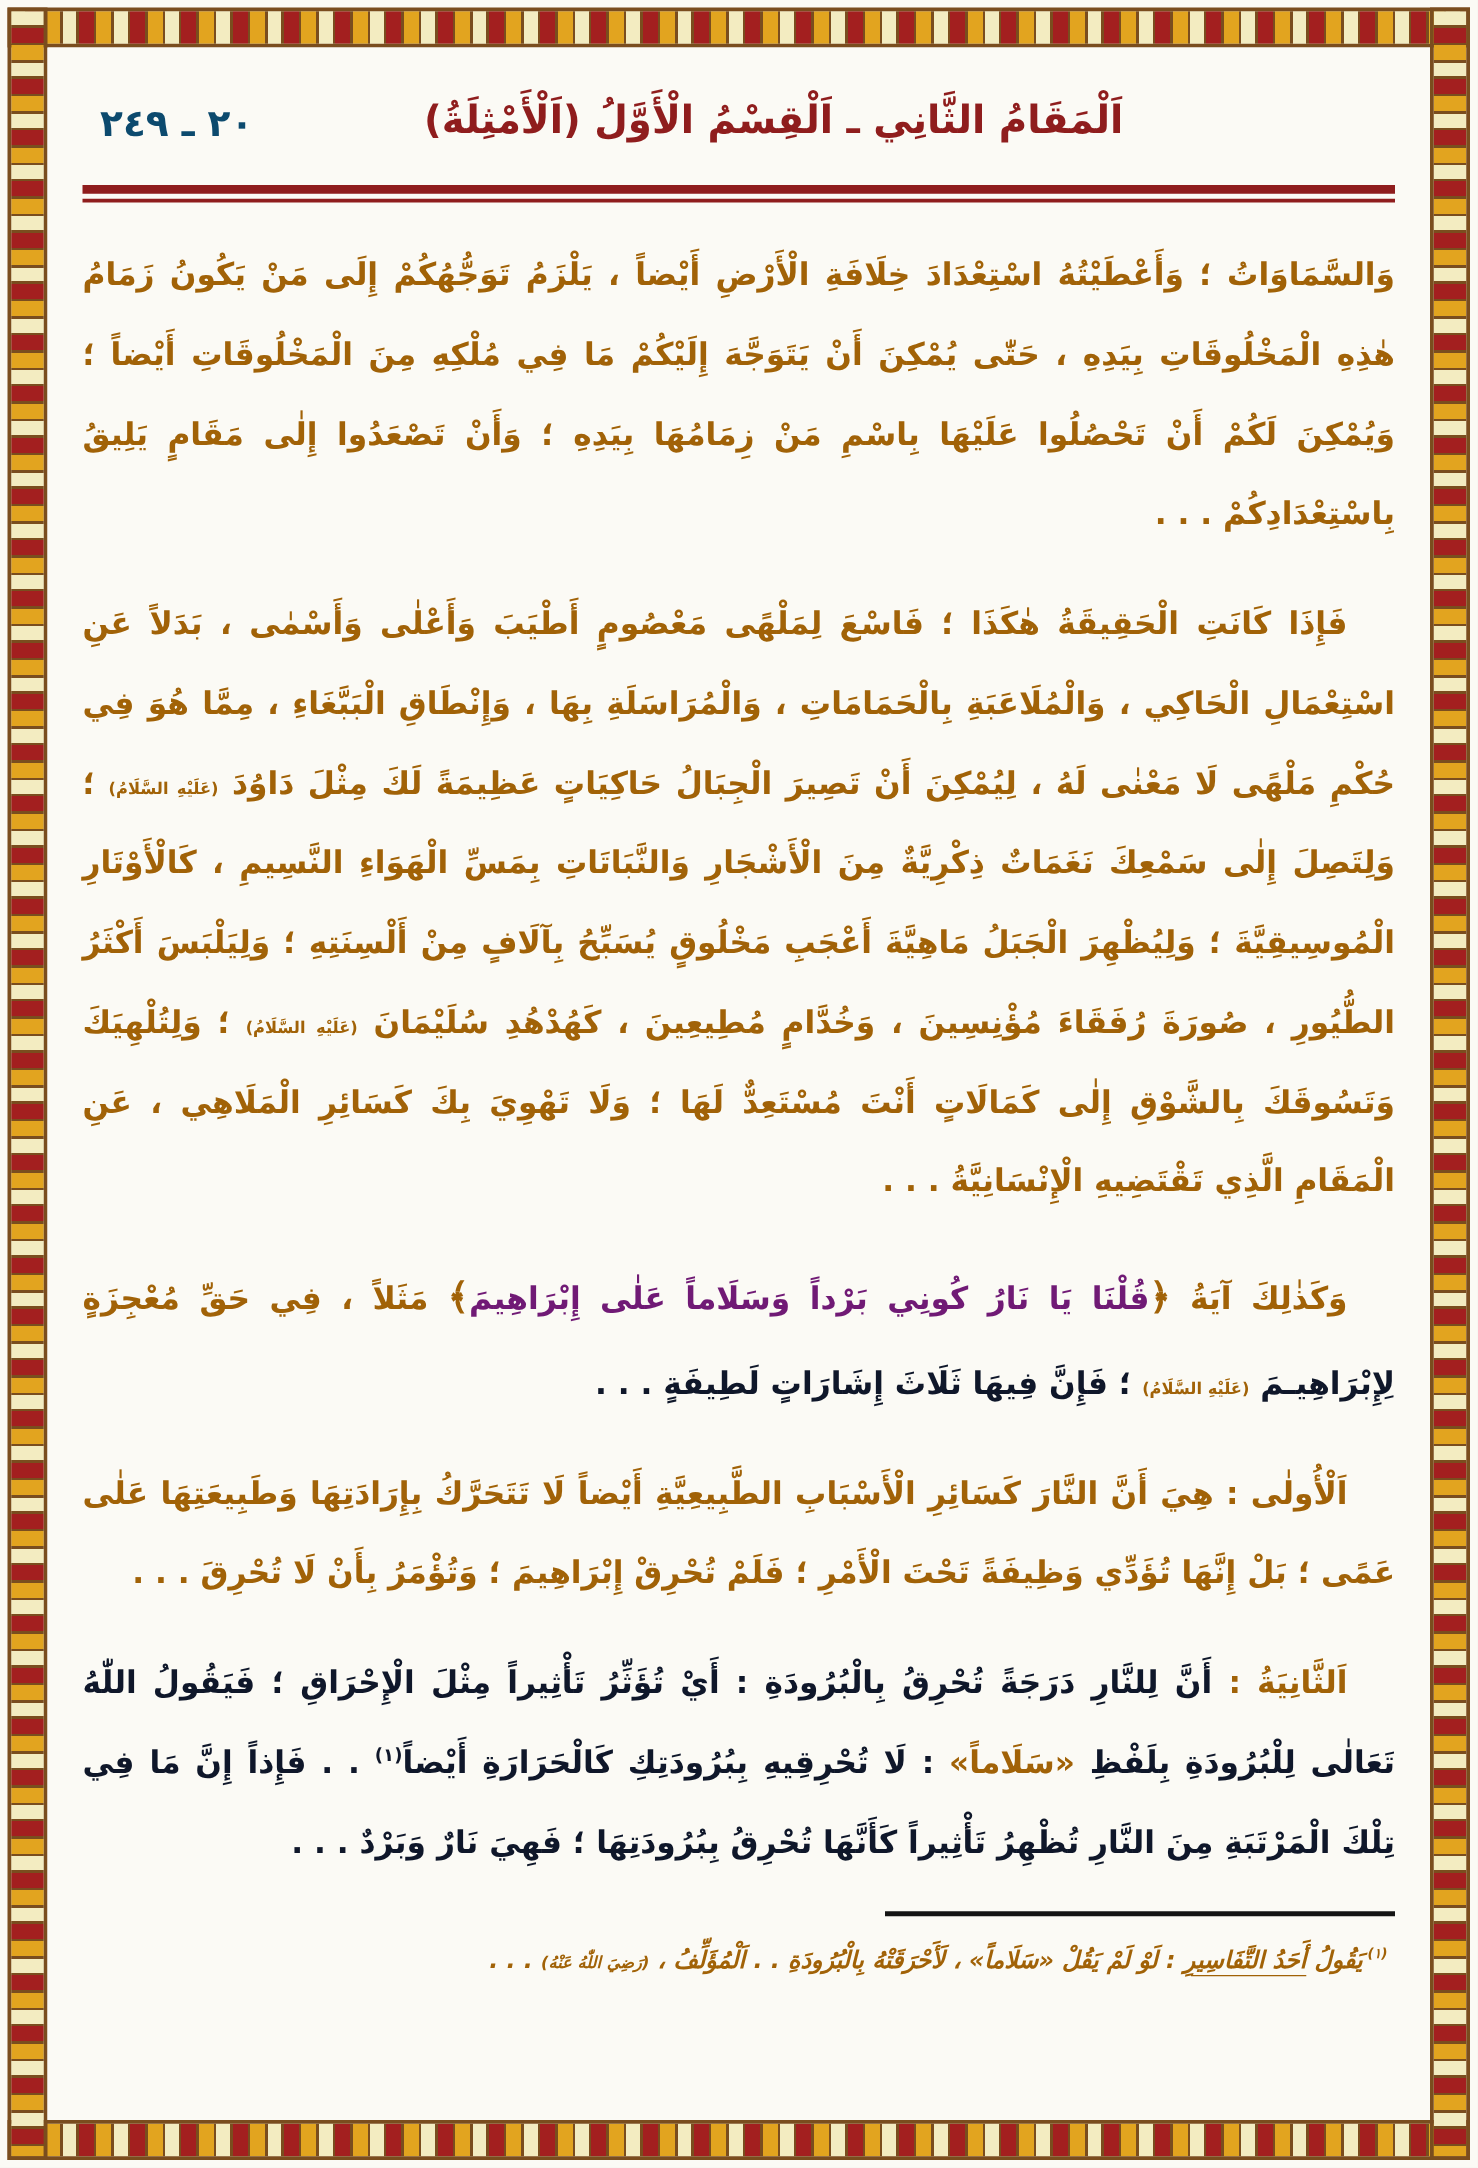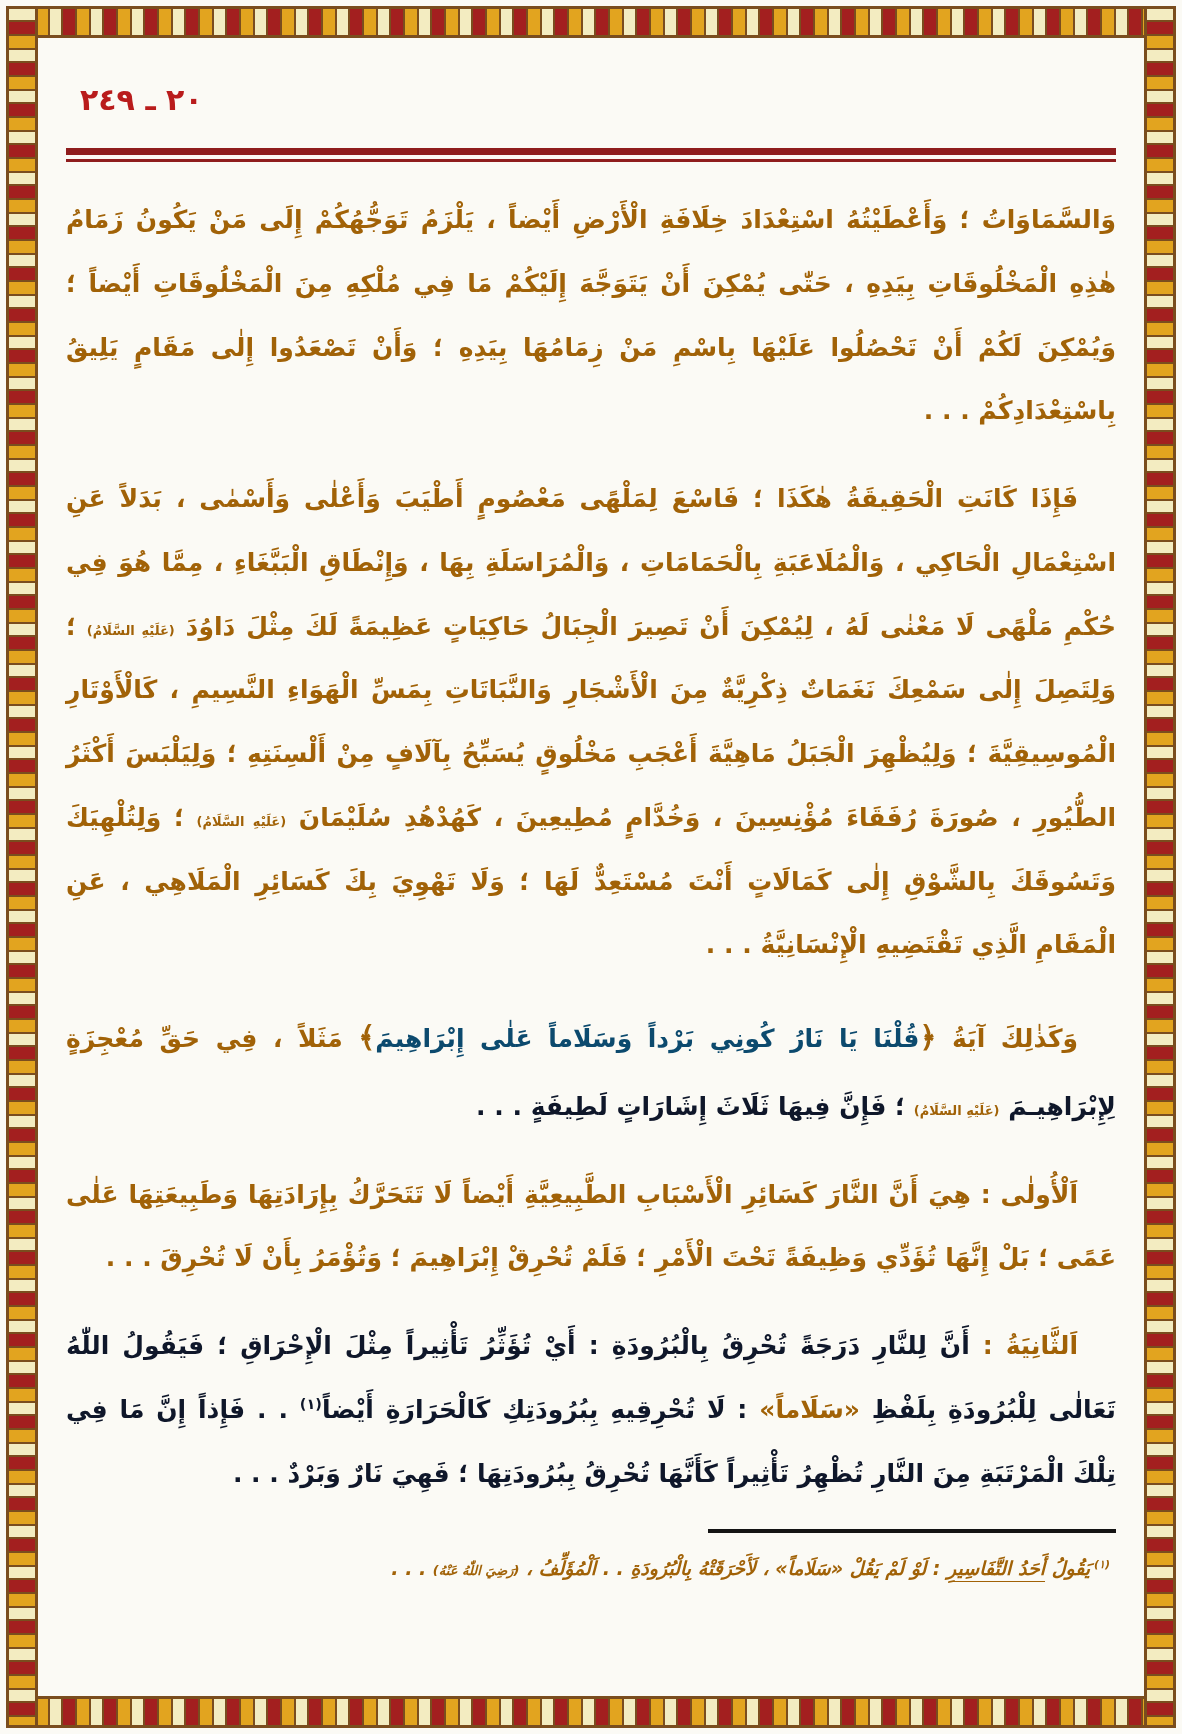--- a/index.html
+++ b/index.html
@@ -46,38 +46,38 @@
   
   .header{position:relative;height:64px;}
   .header .title{
     position:absolute;right:50%;transform:translateX(55%);
     top:0;
     font-size:31px;font-weight:bold;color:#8f1d1d;
     white-space:nowrap;
   }
   .header .pagenum{
     position:absolute;left:14px;top:4px;
-    font-size:30px;font-weight:bold;color:#b91c1c;
+    font-size:30px;font-weight:bold;color:#0c4a6e;
     white-space:nowrap;
   }
   .rule-thick{height:7px;background:#8f1d1d;margin-top:6px;}
   .rule-thin{height:3px;background:#8f1d1d;margin-top:4px;}
 
   
   .body-text{
     margin-top:26px;
     font-size:25px;font-weight:bold;
     line-height:2.55;
     text-align:justify;
     color:#151515;
   }
   .body-text p{margin:0 0 24px 0;}
   .body-text p.indent{text-indent:38px;}
   .seg.red{color:#a16207;}
-  .seg.blue{color:#0c4a6e;}
+  .seg.blue{color:#701a75;}
   .seg.black{color:#0f172a;}
   .seg.bracket{font-size:29px;}
   .seg.honorific{font-size:13px;letter-spacing:0;}
   .seg.sup{vertical-align:super;font-size:58%;}
   .seg.underline{text-decoration:underline;text-underline-offset:6px;}
 
   
   .footnote-sep{
     width:408px;height:4px;background:#141414;
     margin-top:6px;
@@ -97,20 +97,21 @@
 
 <div class="page">
   <div class="edge h top"></div>
   <div class="edge h bottom"></div>
   <div class="edge v left"></div>
   <div class="edge v right"></div>
 
   <div class="content">
 
     <div class="header">
+      <div class="title">اَلْمَقَامُ الثَّانِي ـ اَلْقِسْمُ الْأَوَّلُ (اَلْأَمْثِلَةُ)</div>
       <div class="pagenum">٢٠ ـ ٢٤٩</div>
     </div>
     <div class="rule-thick"></div>
     <div class="rule-thin"></div>
 
     <div class="body-text" id="body-text">
         <p class="para"><span class="seg red">وَالسَّمَاوَاتُ ؛ وَأَعْطَيْتُهُ اسْتِعْدَادَ خِلَافَةِ الْأَرْضِ أَيْضاً ، يَلْزَمُ تَوَجُّهُكُمْ إِلَى مَنْ يَكُونُ زَمَامُ هٰذِهِ الْمَخْلُوقَاتِ بِيَدِهِ ، حَتّٰى يُمْكِنَ أَنْ يَتَوَجَّهَ إِلَيْكُمْ مَا فِي مُلْكِهِ مِنَ الْمَخْلُوقَاتِ أَيْضاً ؛ وَيُمْكِنَ لَكُمْ أَنْ تَحْصُلُوا عَلَيْهَا بِاسْمِ مَنْ زِمَامُهَا بِيَدِهِ ؛ وَأَنْ تَصْعَدُوا إِلٰى مَقَامٍ يَلِيقُ بِاسْتِعْدَادِكُمْ . . .</span></p>
         <p class="para indent"><span class="seg red">فَإِذَا كَانَتِ الْحَقِيقَةُ هٰكَذَا ؛ فَاسْعَ لِمَلْهًى مَعْصُومٍ أَطْيَبَ وَأَعْلٰى وَأَسْمٰى ، بَدَلاً عَنِ اسْتِعْمَالِ الْحَاكِي ، وَالْمُلَاعَبَةِ بِالْحَمَامَاتِ ، وَالْمُرَاسَلَةِ بِهَا ، وَإِنْطَاقِ الْبَبَّغَاءِ ، مِمَّا هُوَ فِي حُكْمِ مَلْهًى لَا مَعْنٰى لَهُ ، لِيُمْكِنَ أَنْ تَصِيرَ الْجِبَالُ حَاكِيَاتٍ عَظِيمَةً لَكَ مِثْلَ دَاوُدَ </span><span class="seg red honorific">(عَلَيْهِ السَّلَامُ)</span><span class="seg red"> ؛ وَلِتَصِلَ إِلٰى سَمْعِكَ نَغَمَاتٌ ذِكْرِيَّةٌ مِنَ الْأَشْجَارِ وَالنَّبَاتَاتِ بِمَسِّ الْهَوَاءِ النَّسِيمِ ، كَالْأَوْتَارِ الْمُوسِيقِيَّةَ ؛ وَلِيُظْهِرَ الْجَبَلُ مَاهِيَّةَ أَعْجَبِ مَخْلُوقٍ يُسَبِّحُ بِآلَافٍ مِنْ أَلْسِنَتِهِ ؛ وَلِيَلْبَسَ أَكْثَرُ الطُّيُورِ ، صُورَةَ رُفَقَاءَ مُؤْنِسِينَ ، وَخُدَّامٍ مُطِيعِينَ ، كَهُدْهُدِ سُلَيْمَانَ </span><span class="seg red honorific">(عَلَيْهِ السَّلَامُ)</span><span class="seg red"> ؛ وَلِتُلْهِيَكَ وَتَسُوقَكَ بِالشَّوْقِ إِلٰى كَمَالَاتٍ أَنْتَ مُسْتَعِدٌّ لَهَا ؛ وَلَا تَهْوِيَ بِكَ كَسَائِرِ الْمَلَاهِي ، عَنِ الْمَقَامِ الَّذِي تَقْتَضِيهِ الْإِنْسَانِيَّةُ . . .</span></p>
         <p class="para indent"><span class="seg red">وَكَذٰلِكَ آيَةُ </span><span class="seg red bracket">﴿</span><span class="seg blue">قُلْنَا يَا نَارُ كُونِي بَرْداً وَسَلَاماً عَلٰى إِبْرَاهِيمَ</span><span class="seg red bracket">﴾</span><span class="seg red"> مَثَلاً ، فِي حَقِّ مُعْجِزَةٍ </span><span class="seg black">لِإِبْرَاهِيـمَ </span><span class="seg red honorific">(عَلَيْهِ السَّلَامُ)</span><span class="seg black"> ؛ فَإِنَّ فِيهَا ثَلَاثَ إِشَارَاتٍ لَطِيفَةٍ . . .</span></p>
         <p class="para indent"><span class="seg red">اَلْأُولٰى : هِيَ أَنَّ النَّارَ كَسَائِرِ الْأَسْبَابِ الطَّبِيعِيَّةِ أَيْضاً لَا تَتَحَرَّكُ بِإِرَادَتِهَا وَطَبِيعَتِهَا عَلٰى عَمًى ؛ بَلْ إِنَّهَا تُؤَدِّي وَظِيفَةً تَحْتَ الْأَمْرِ ؛ فَلَمْ تُحْرِقْ إِبْرَاهِيمَ ؛ وَتُؤْمَرُ بِأَنْ لَا تُحْرِقَ . . .</span></p>

